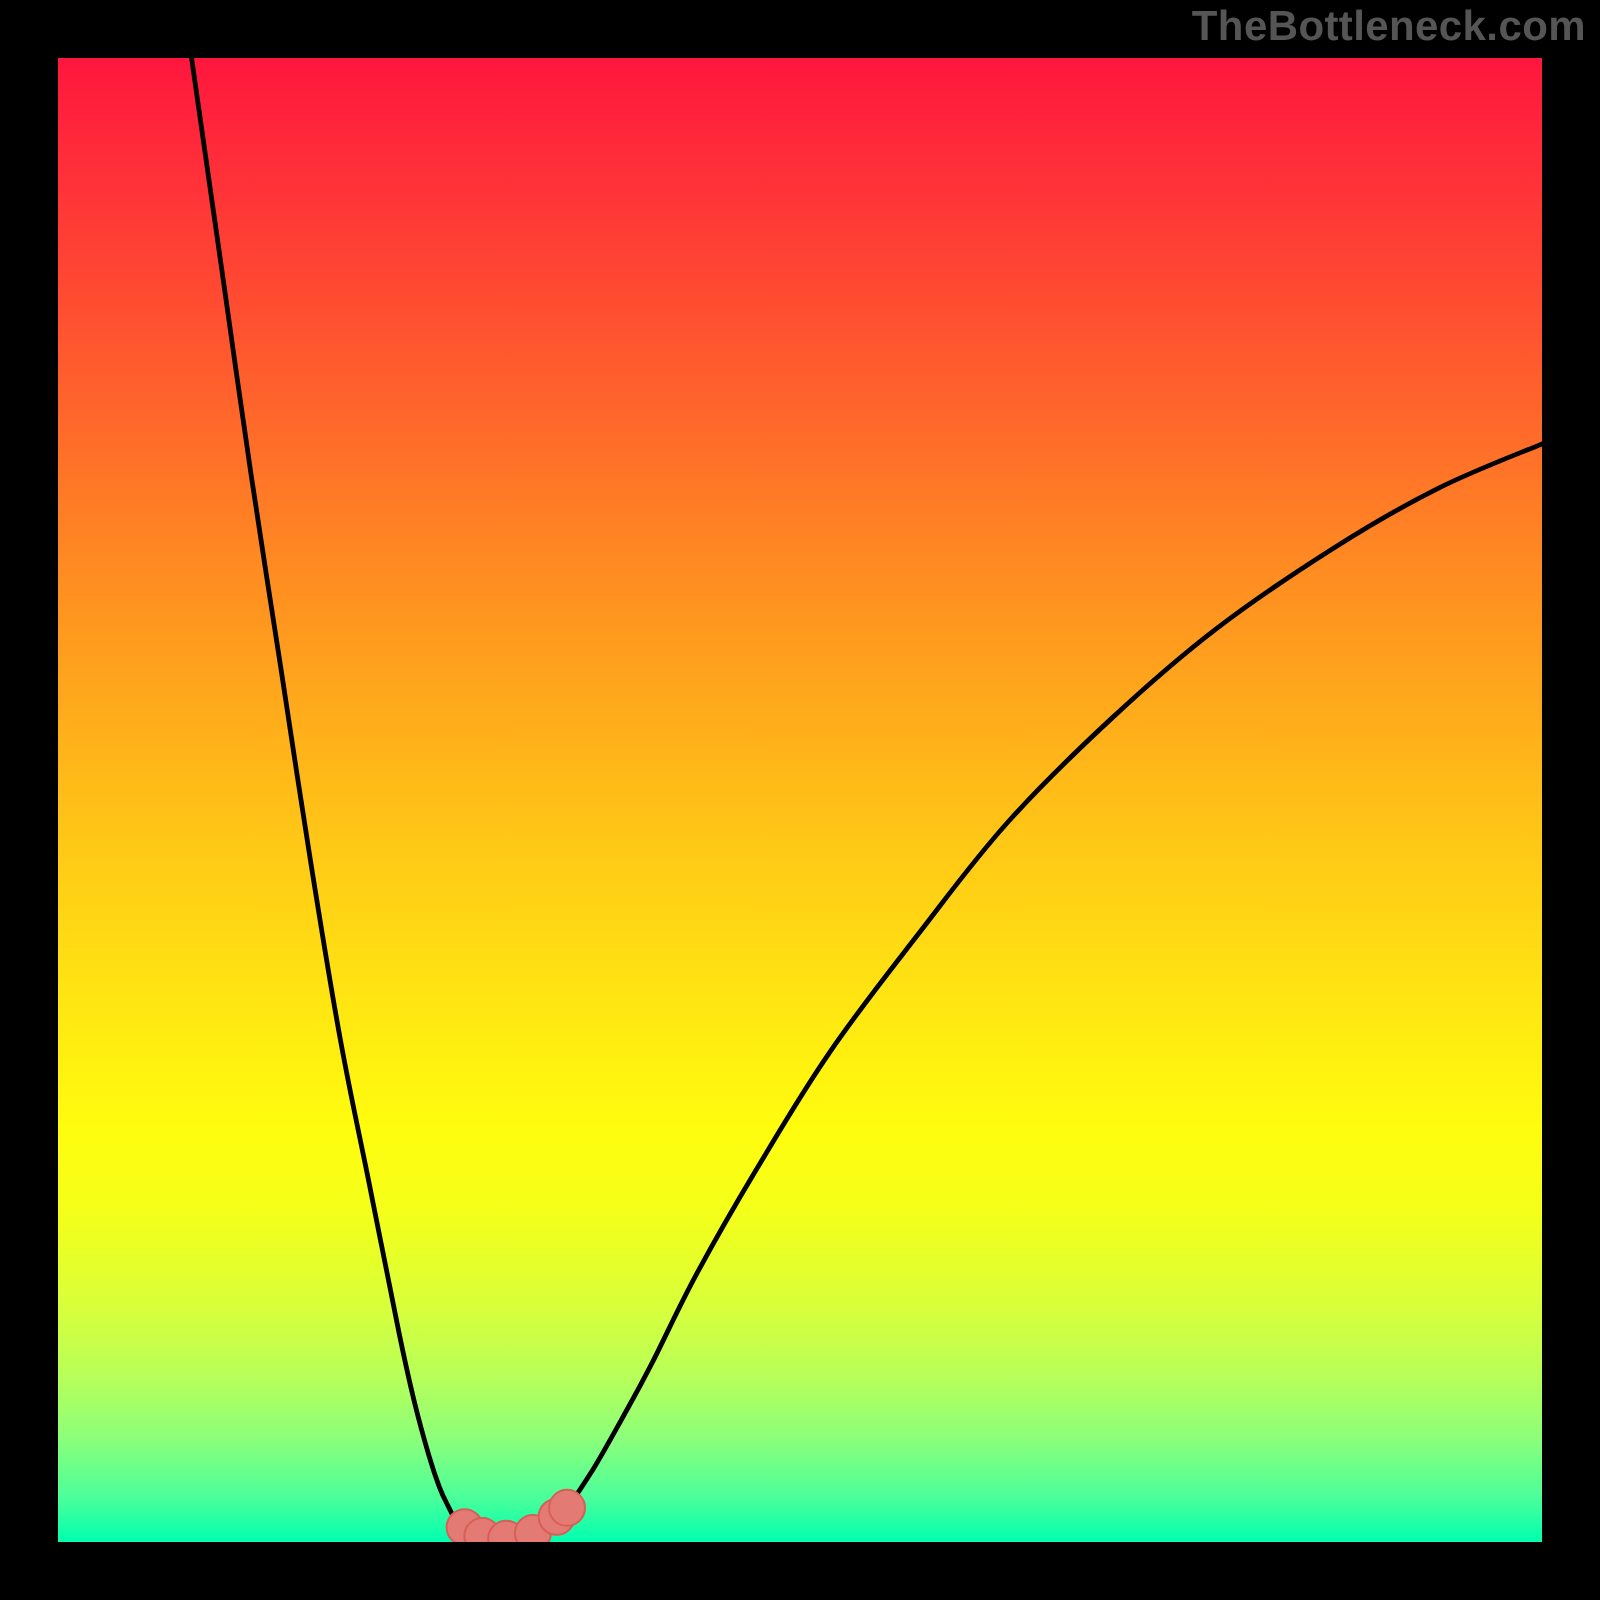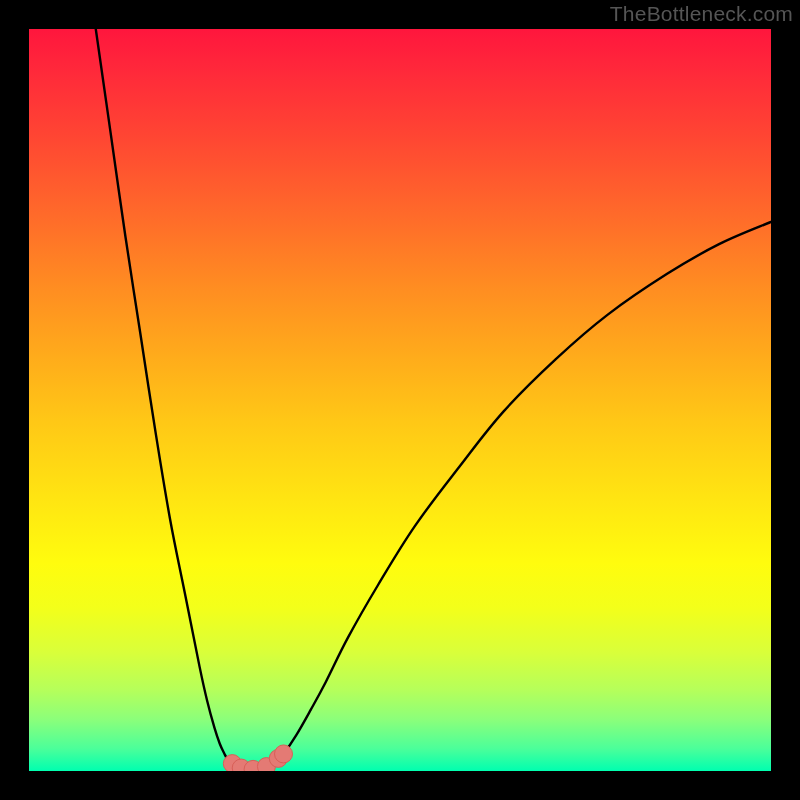--- a/index.html
+++ b/index.html
@@ -45,21 +45,21 @@
       #4bff9a 97%,
       #00ffb0 100%
     );
   }
   .watermark {
     position: absolute;
     top: 2px;
     right: 7px;
     color: #555;
     font-size: 21px;
-    font-weight: 400;
+    font-weight: 700;
     letter-spacing: 0.2px;
     user-select: none;
   }
   svg.curve {
     position: absolute;
     inset: 0;
   }
 </style>
 </head>
 <body>

